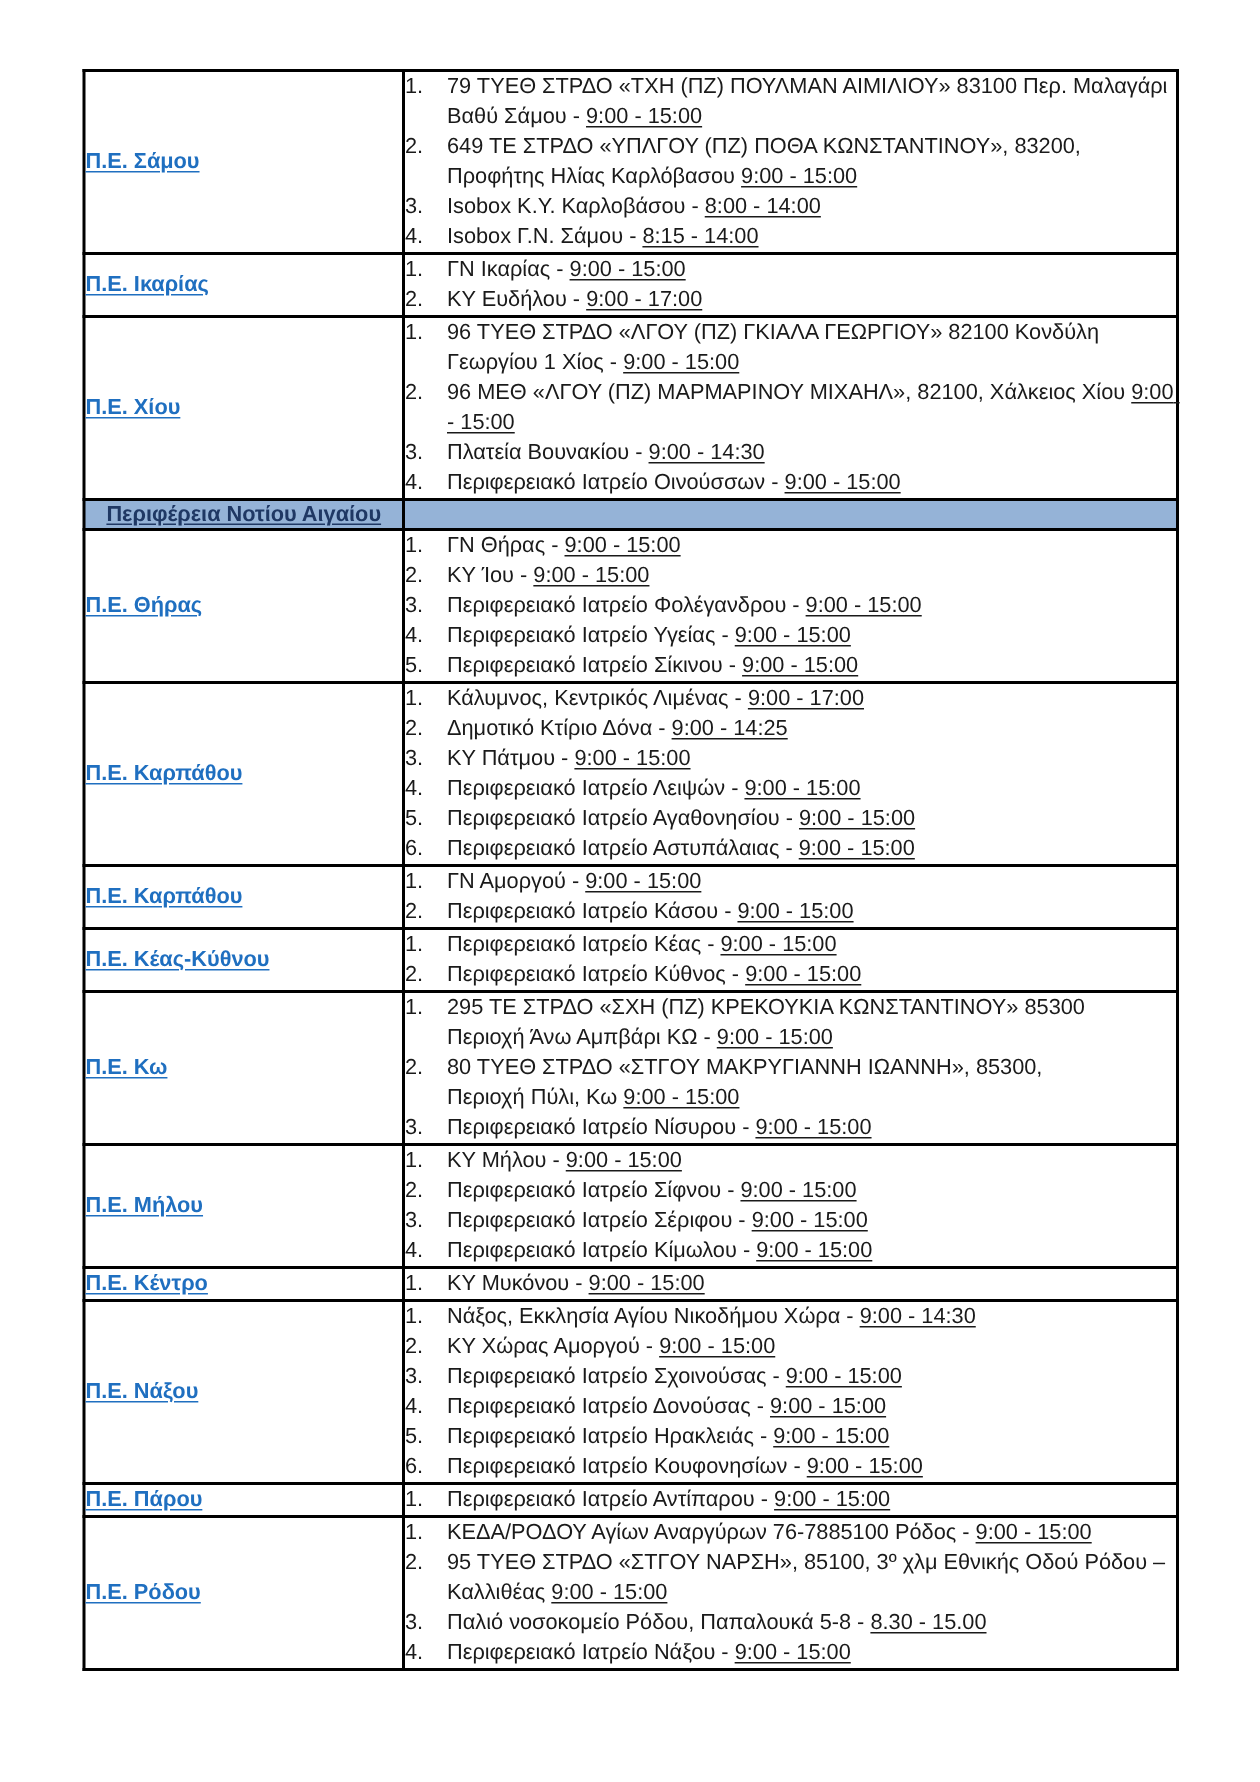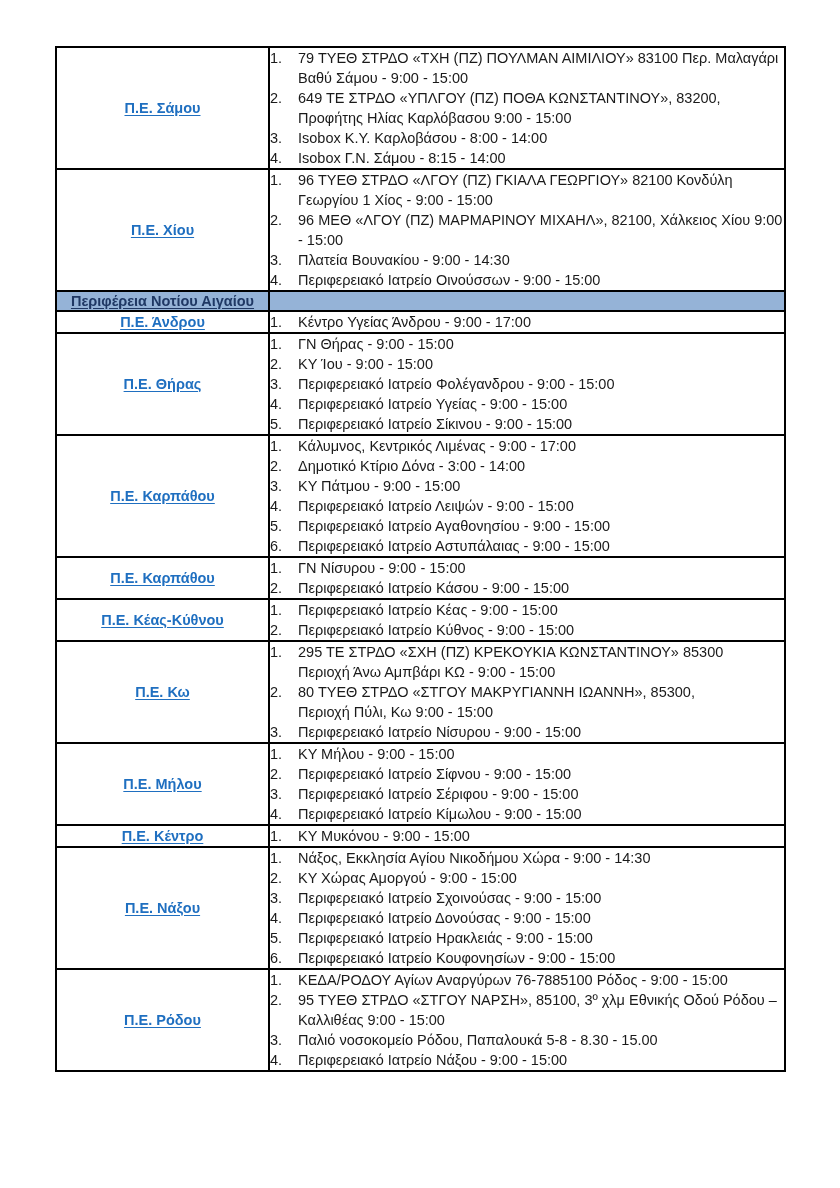--- a/index.html
+++ b/index.html
@@ -24,21 +24,20 @@
     border-collapse: collapse;
     table-layout: fixed;
   }
   table.doc-table td {
     border: 2px solid #000000;
     vertical-align: middle;
     padding: 0;
   }
   td.unit-cell {
     width: 211px;
-    text-align: center;
     padding: 1px 4px;
   }
   .unit-label {
     color: #1F6FC0;
     font-weight: bold;
     font-size: 14.5px;
     text-decoration: underline;
     text-underline-offset: 2px;
   }
   td.items-cell {
@@ -53,20 +52,21 @@
   }
   .site-num {
     flex: 0 0 28px;
     width: 28px;
   }
   .site-text {
     flex: 1 1 auto;
     white-space: pre-wrap;
   }
   .site-hours {
+    text-decoration: underline;
     text-underline-offset: 2px;
     white-space: pre-wrap;
   }
   td.band-cell {
     background: #95B3D7;
     padding: 1px 4px;
     text-align: center;
     margin-left: 34px;
   }
   .band-label {
@@ -98,20 +98,33 @@
               <span class="site-num">3.</span>
               <span class="site-text"><span>Isobox Κ.Υ. Καρλοβάσου - </span><span class="site-hours">8:00 - 14:00</span></span>
             </div>
             <div class="site-item">
               <span class="site-num">4.</span>
               <span class="site-text"><span>Isobox Γ.Ν. Σάμου - </span><span class="site-hours">8:15 - 14:00</span></span>
             </div>
           </td>
         </tr>
         <tr>
+          <td class="unit-cell"><span class="unit-label">Π.Ε. Ικαρίας</span></td>
+          <td class="items-cell">
+            <div class="site-item">
+              <span class="site-num">1.</span>
+              <span class="site-text"><span>ΓΝ Ικαρίας - </span><span class="site-hours">9:00 - 15:00</span></span>
+            </div>
+            <div class="site-item">
+              <span class="site-num">2.</span>
+              <span class="site-text"><span>ΚΥ Ευδήλου - </span><span class="site-hours">9:00 - 17:00</span></span>
+            </div>
+          </td>
+        </tr>
+        <tr>
           <td class="unit-cell"><span class="unit-label">Π.Ε. Χίου</span></td>
           <td class="items-cell">
             <div class="site-item">
               <span class="site-num">1.</span>
               <span class="site-text"><span>96 ΤΥΕΘ ΣΤΡΔΟ «ΛΓΟΥ (ΠΖ) ΓΚΙΑΛΑ ΓΕΩΡΓΙΟΥ» 82100 Κονδύλη Γεωργίου 1 Χίος - </span><span class="site-hours">9:00 - 15:00</span></span>
             </div>
             <div class="site-item">
               <span class="site-num">2.</span>
               <span class="site-text"><span>96 ΜΕΘ «ΛΓΟΥ (ΠΖ) ΜΑΡΜΑΡΙΝΟΥ ΜΙΧΑΗΛ», 82100, Χάλκειος Χίου </span><span class="site-hours">9:00 - 15:00</span></span>
             </div>
@@ -123,29 +136,20 @@
               <span class="site-num">4.</span>
               <span class="site-text"><span>Περιφερειακό Ιατρείο Οινούσσων - </span><span class="site-hours">9:00 - 15:00</span></span>
             </div>
           </td>
         </tr>
         <tr>
           <td class="unit-cell band-cell"><span class="band-label">Περιφέρεια Νοτίου Αιγαίου</span></td>
           <td class="items-cell band-cell"></td>
         </tr>
         <tr>
-          <td class="unit-cell"><span class="unit-label">Π.Ε. Άνδρου</span></td>
-          <td class="items-cell">
-            <div class="site-item">
-              <span class="site-num">1.</span>
-              <span class="site-text"><span>Κέντρο Υγείας Άνδρου - </span><span class="site-hours">9:00 - 17:00</span></span>
-            </div>
-          </td>
-        </tr>
-        <tr>
           <td class="unit-cell"><span class="unit-label">Π.Ε. Θήρας</span></td>
           <td class="items-cell">
             <div class="site-item">
               <span class="site-num">1.</span>
               <span class="site-text"><span>ΓΝ Θήρας - </span><span class="site-hours">9:00 - 15:00</span></span>
             </div>
             <div class="site-item">
               <span class="site-num">2.</span>
               <span class="site-text"><span>ΚΥ Ίου - </span><span class="site-hours">9:00 - 15:00</span></span>
             </div>
@@ -165,21 +169,21 @@
         </tr>
         <tr>
           <td class="unit-cell"><span class="unit-label">Π.Ε. Καρπάθου</span></td>
           <td class="items-cell">
             <div class="site-item">
               <span class="site-num">1.</span>
               <span class="site-text"><span>Κάλυμνος, Κεντρικός Λιμένας - </span><span class="site-hours">9:00 - 17:00</span></span>
             </div>
             <div class="site-item">
               <span class="site-num">2.</span>
-              <span class="site-text"><span>Δημοτικό Κτίριο Δόνα - </span><span class="site-hours">3:00 - 14:00</span></span>
+              <span class="site-text"><span>Δημοτικό Κτίριο Δόνα - </span><span class="site-hours">9:00 - 14:25</span></span>
             </div>
             <div class="site-item">
               <span class="site-num">3.</span>
               <span class="site-text"><span>ΚΥ Πάτμου - </span><span class="site-hours">9:00 - 15:00</span></span>
             </div>
             <div class="site-item">
               <span class="site-num">4.</span>
               <span class="site-text"><span>Περιφερειακό Ιατρείο Λειψών - </span><span class="site-hours">9:00 - 15:00</span></span>
             </div>
             <div class="site-item">
@@ -190,21 +194,21 @@
               <span class="site-num">6.</span>
               <span class="site-text"><span>Περιφερειακό Ιατρείο Αστυπάλαιας - </span><span class="site-hours">9:00 - 15:00</span></span>
             </div>
           </td>
         </tr>
         <tr>
           <td class="unit-cell"><span class="unit-label">Π.Ε. Καρπάθου</span></td>
           <td class="items-cell">
             <div class="site-item">
               <span class="site-num">1.</span>
-              <span class="site-text"><span>ΓΝ Νίσυρου - </span><span class="site-hours">9:00 - 15:00</span></span>
+              <span class="site-text"><span>ΓΝ Αμοργού - </span><span class="site-hours">9:00 - 15:00</span></span>
             </div>
             <div class="site-item">
               <span class="site-num">2.</span>
               <span class="site-text"><span>Περιφερειακό Ιατρείο Κάσου - </span><span class="site-hours">9:00 - 15:00</span></span>
             </div>
           </td>
         </tr>
         <tr>
           <td class="unit-cell"><span class="unit-label">Π.Ε. Κέας-Κύθνου</span></td>
           <td class="items-cell">
@@ -286,20 +290,29 @@
               <span class="site-num">4.</span>
               <span class="site-text"><span>Περιφερειακό Ιατρείο Δονούσας - </span><span class="site-hours">9:00 - 15:00</span></span>
             </div>
             <div class="site-item">
               <span class="site-num">5.</span>
               <span class="site-text"><span>Περιφερειακό Ιατρείο Ηρακλειάς - </span><span class="site-hours">9:00 - 15:00</span></span>
             </div>
             <div class="site-item">
               <span class="site-num">6.</span>
               <span class="site-text"><span>Περιφερειακό Ιατρείο Κουφονησίων - </span><span class="site-hours">9:00 - 15:00</span></span>
+            </div>
+          </td>
+        </tr>
+        <tr>
+          <td class="unit-cell"><span class="unit-label">Π.Ε. Πάρου</span></td>
+          <td class="items-cell">
+            <div class="site-item">
+              <span class="site-num">1.</span>
+              <span class="site-text"><span>Περιφερειακό Ιατρείο Αντίπαρου - </span><span class="site-hours">9:00 - 15:00</span></span>
             </div>
           </td>
         </tr>
         <tr>
           <td class="unit-cell"><span class="unit-label">Π.Ε. Ρόδου</span></td>
           <td class="items-cell">
             <div class="site-item">
               <span class="site-num">1.</span>
               <span class="site-text"><span>ΚΕΔΑ/ΡΟΔΟΥ Αγίων Αναργύρων 76-7885100 Ρόδος - </span><span class="site-hours">9:00 - 15:00</span></span>
             </div>

